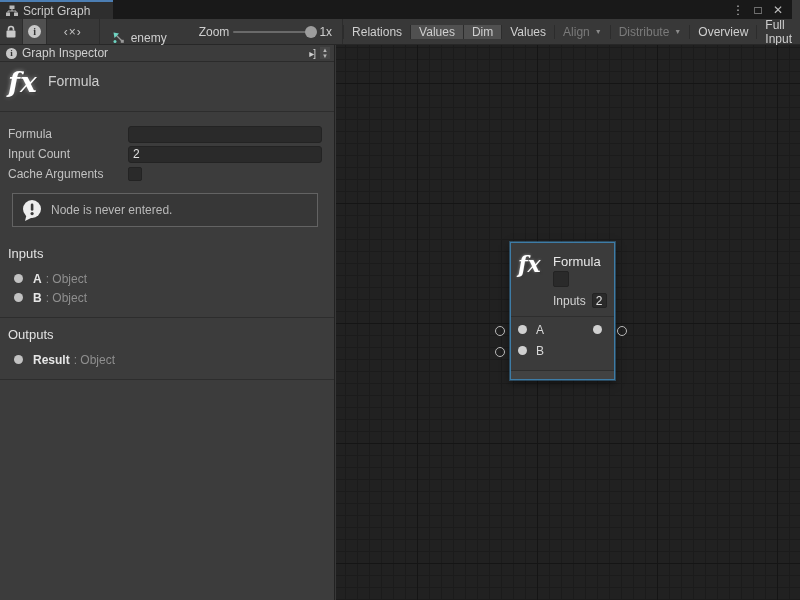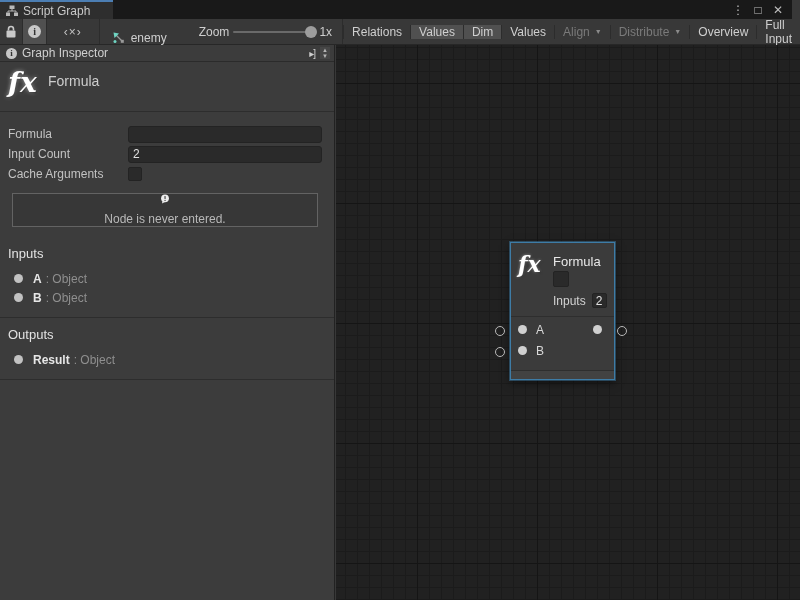--- a/index.html
+++ b/index.html
@@ -41,21 +41,21 @@
   .title-sec { height:50px; border-bottom:1px solid #2d2d2d; position:relative; }
   .fx-big { position:absolute; left:8px; top:4px; font-family:"DejaVu Serif", serif; font-style:italic; font-weight:bold; font-size:28px; color:#fff; text-shadow:0 0 4px rgba(255,255,255,.55), 1px 1px 2px rgba(0,0,0,.6); }
   .title-text { position:absolute; left:48px; top:11px; font-size:14px; color:#cdcdcd; }
 
   .form-sec { padding:13px 12px 10px 8px; }
   .frow { display:flex; align-items:center; height:18px; margin-bottom:2px; }
   .frow label { width:120px; color:#c2c2c2; }
   .tfield { flex:1; height:17px; background:#2a2a2a; border:1px solid #232323; border-radius:3px; color:#e0e0e0; font-size:12px; padding:0 4px; font-family:"Liberation Sans",sans-serif; }
   .checkbox { width:14px; height:14px; background:#2a2a2a; border:1px solid #232323; border-radius:2px; }
 
-  .warn-box { margin:10px 4px 0 4px; height:34px; border:1px solid #636363; background:#373737; display:flex; align-items:center; gap:8px; padding:0 8px; color:#b9b9b9;flex-direction:column; }
+  .warn-box { margin:10px 4px 0 4px; height:34px; border:1px solid #636363; background:#373737; display:flex; align-items:center; gap:8px; padding:0 8px; color:#b9b9b9; }
 
   .sec { border-bottom:1px solid #2d2d2d; padding:9px 8px 10px 8px; }
   .sec-title { color:#e2e2e2; font-size:13px; margin-bottom:8px; }
   .port-row { display:flex; align-items:center; height:19px; }
   .port-dot { width:9px; height:9px; border-radius:50%; background:#c2c2c2; margin:0 10px 0 6px; flex:0 0 auto; }
   .port-name { color:#e6e6e6; font-weight:bold; }
   .port-type { color:#8f8f8f; margin-left:4px; }
 
   
   .canvas { position:absolute; left:336px; top:45px; width:464px; height:555px;

